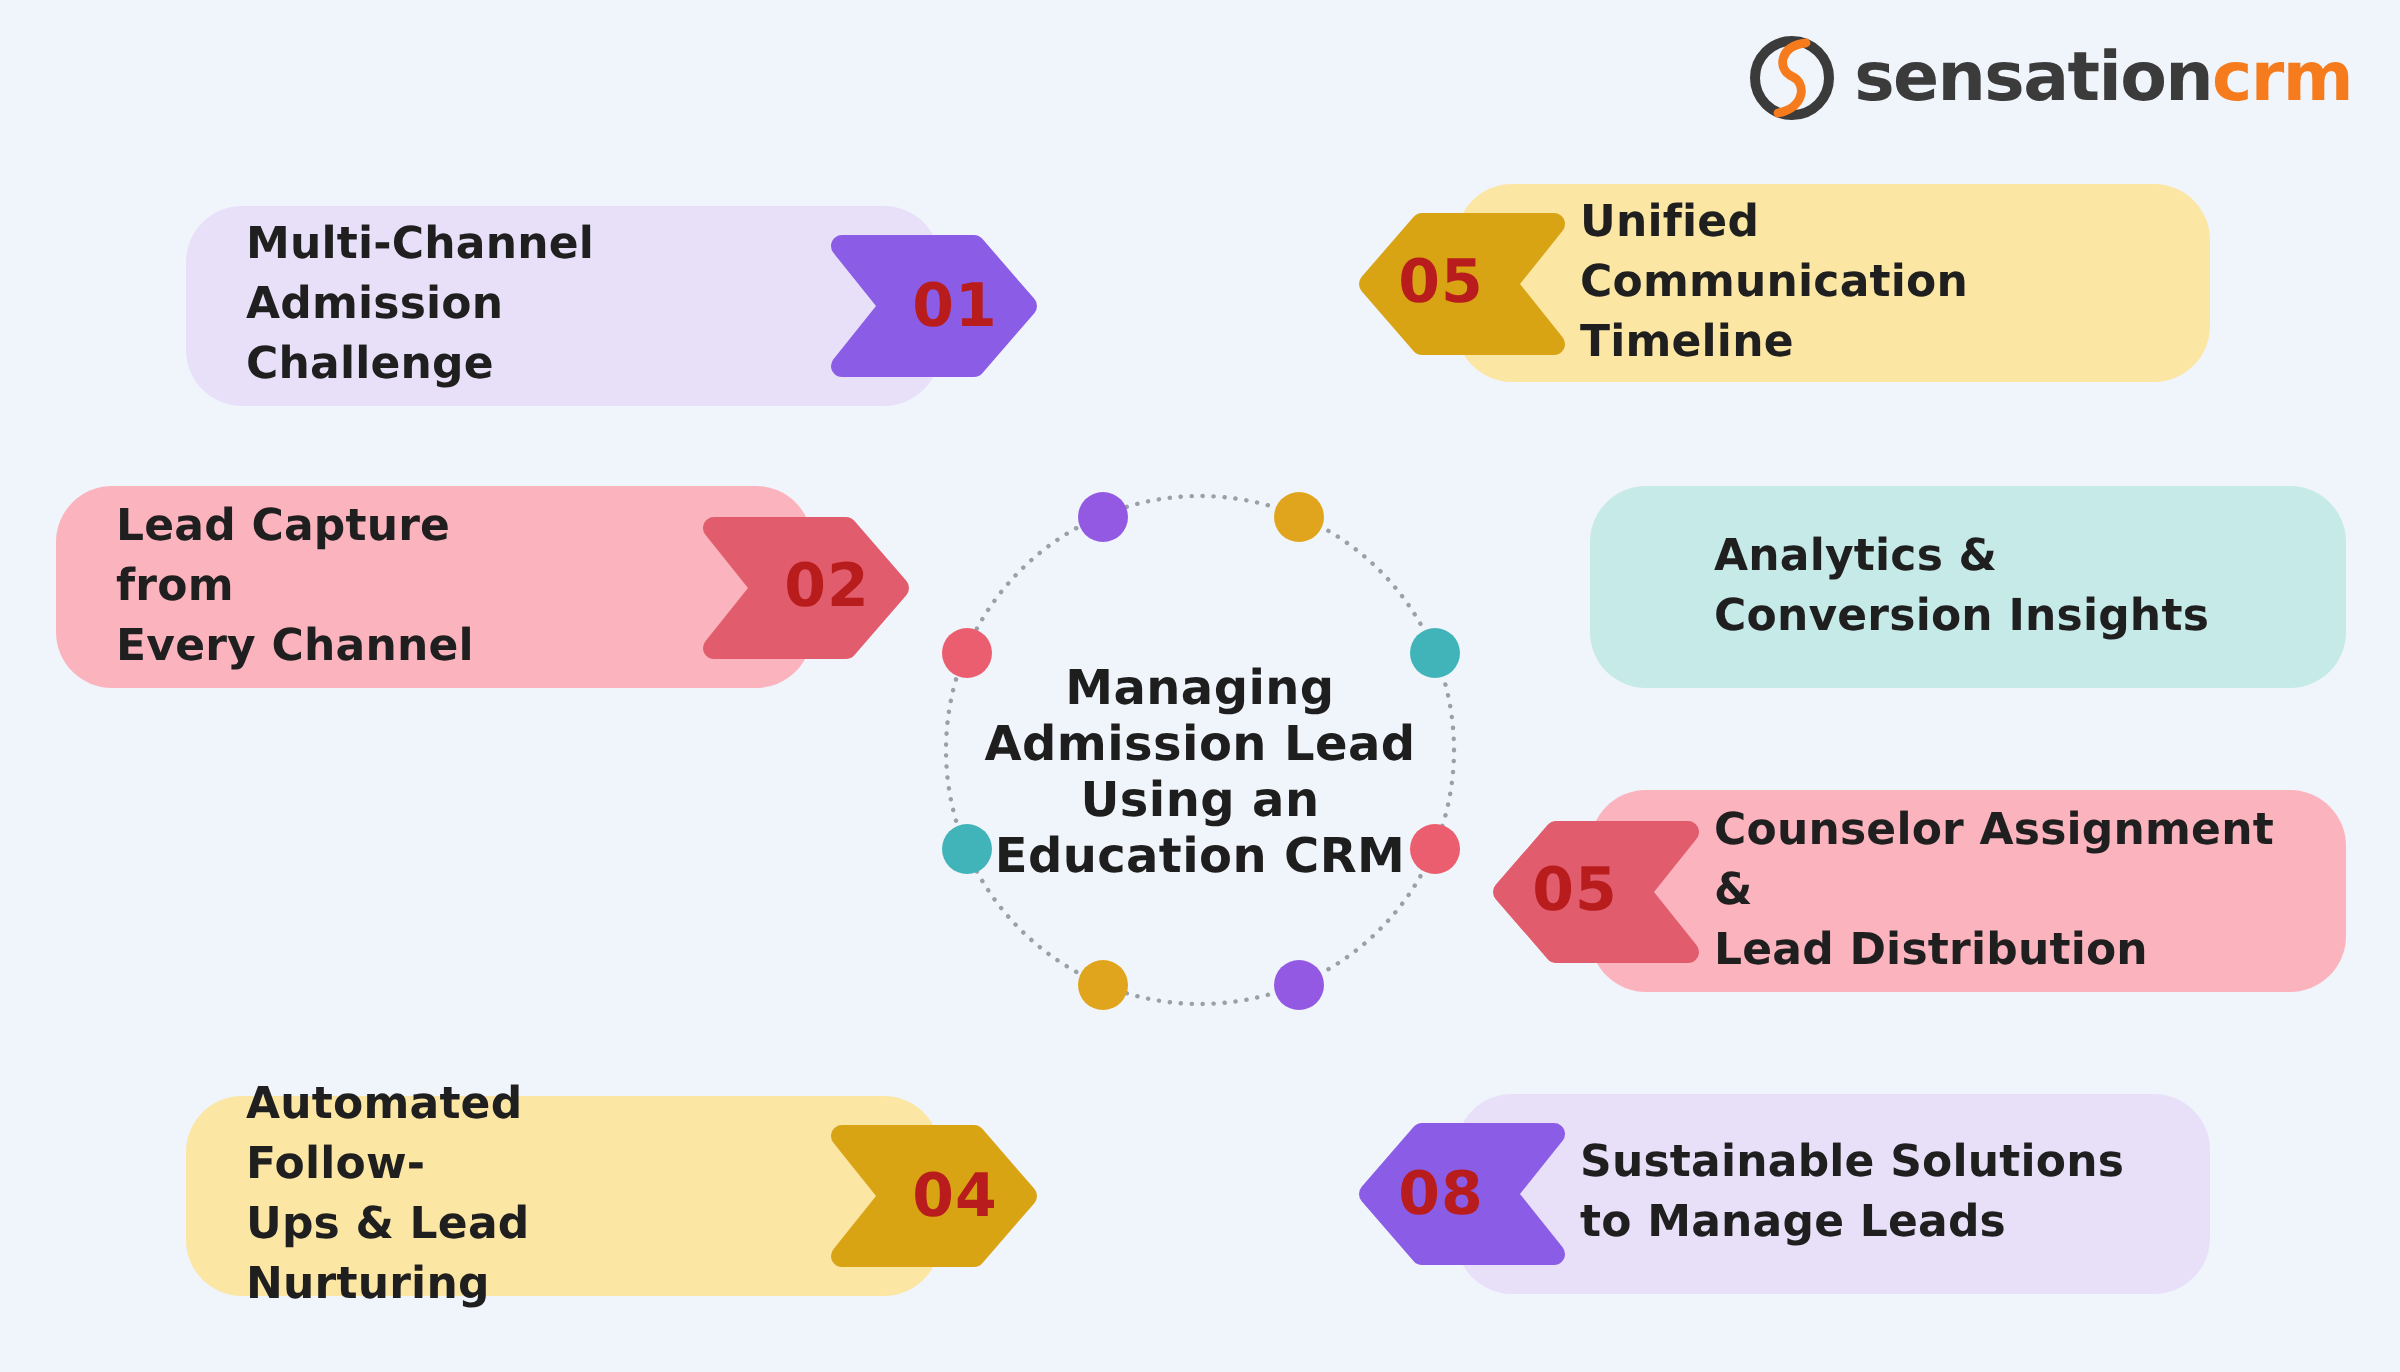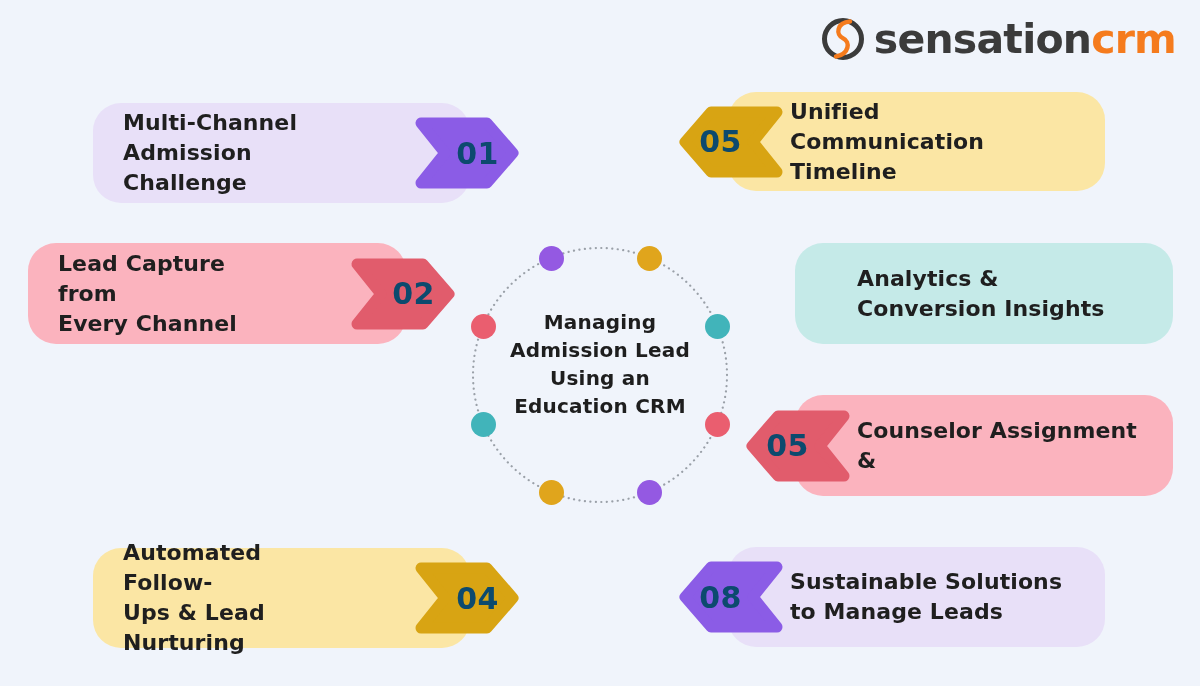--- a/index.html
+++ b/index.html
@@ -3,55 +3,55 @@
 <meta charset="utf-8">
 <style>
   html,body{margin:0;padding:0;}
   .stage{
     position:relative;width:1200px;height:686px;background:var(--bg,#F0F4FB);
     font-family:"DejaVu Sans",sans-serif;overflow:hidden;
   }
   
   .logo{position:absolute;top:15px;right:24px;display:flex;align-items:center;gap:7px;}
   .logo-icon{width:48px;height:48px;display:block;}
-  .logo-text{font-size:41px;font-weight:bold;letter-spacing:-0.8px;color:var(--dark,#3B3B3B);white-space:nowrap;}
+  .logo-text{font-size:34px;font-weight:bold;letter-spacing:-0.8px;color:var(--dark,#3B3B3B);white-space:nowrap;}
   .logo-text .accent{color:var(--accent,#F57B1D);}
   
   .card{position:absolute;border-radius:28px;background:var(--card,#eee);}
   .card-text{
     position:absolute;inset:0;display:flex;flex-direction:column;justify-content:center;
     font-size:22px;font-weight:bold;color:#1F1F1F;line-height:30px;letter-spacing:0.1px;
   }
   .left  .card-text{padding-left:30px;padding-right:118px;}
   .right .card-text{padding-left:62px;padding-right:28px;}
   .arrow-badge{position:absolute;top:50%;margin-top:-36px;width:105px;height:72px;}
   .left  .arrow-badge{right:-50px;}
   .right .arrow-badge{left:-50px;text-decoration:underline;}
   .arrow-shape{position:absolute;inset:0;width:100%;height:100%;color:var(--arrow,#888);overflow:visible;}
   .right .arrow-shape{transform:scaleX(-1);}
   .num{
     position:absolute;inset:0;display:flex;align-items:center;justify-content:center;
-    color:#0c4a6e;font-size:30px;font-weight:bold;letter-spacing:0.5px;
+    color:#b91c1c;font-size:30px;font-weight:bold;letter-spacing:0.5px;
   }
   .left  .num{padding-left:20px;}
   .right .num{padding-right:20px;}
   
   .pos1{left:93px; top:103px; width:377px;height:100px;}
   .pos2{left:28px; top:243px;width:378px;height:101px;}
   .pos3{left:28px; top:395px;width:378px;height:101px;}
   .pos4{left:93px; top:548px;width:377px;height:100px;text-decoration:underline;}
   .pos5{left:728px;top:92px; width:377px;height:99px;}
   .pos6{left:795px;top:243px;width:378px;height:101px;}
   .pos7{left:795px;top:395px;width:378px;height:101px;}
   .pos8{left:728px;top:547px;width:377px;height:100px;}
   
   .ring{position:absolute;left:468px;top:243px;width:264px;height:264px;color:var(--ring,#9AA0A8);}
   .center-title{
-    position:absolute;left:420px;top:308px;width:360px;text-align:center;
-    font-size:20px;line-height:28px;font-weight:bold;color:var(--title,#1E1E1E);letter-spacing:0.2px;
+    position:absolute;left:420px;top:330px;width:360px;text-align:center;
+    font-size:24px;line-height:28px;font-weight:bold;color:var(--title,#1E1E1E);letter-spacing:0.2px;
   }
   .center-title span{display:block;}
   .dot{position:absolute;width:25px;height:25px;border-radius:50%;}
   .dotp1{left:539px;top:246px;} .dotp2{left:637px;top:246px;}
   .dotp3{left:705px;top:314px;} .dotp4{left:705px;top:412px;}
   .dotp5{left:637px;top:480px;} .dotp6{left:539px;top:480px;}
   .dotp7{left:471px;top:412px;} .dotp8{left:471px;top:314px;}
 </style>
 </head>
 <body>
@@ -122,20 +122,21 @@
   <div class="card right pos6" style="--card: #C5EAE8; --arrow: #3AA9B1;">
     <div class="card-text">
       <span>Analytics &amp;</span>
       <span>Conversion Insights</span>
     </div>
   </div>
 
   <div class="card right pos7" style="--card: #FBB3BE; --arrow: #E15C6C;">
     <div class="card-text">
       <span>Counselor Assignment &amp;</span>
+      <span>Lead Distribution</span>
     </div>
     <div class="arrow-badge">
       <svg class="arrow-shape" viewBox="0 0 105 72">
         <path d="M6 6 H72 L98 36 L72 66 H6 L30 36 Z" fill="currentColor" stroke="currentColor" stroke-width="11" stroke-linejoin="round"></path>
       </svg>
       <span class="num">05</span>
     </div>
   </div>
 
   <div class="card right pos8" style="--card: #E8E0F8; --arrow: #8B5CE6;">

